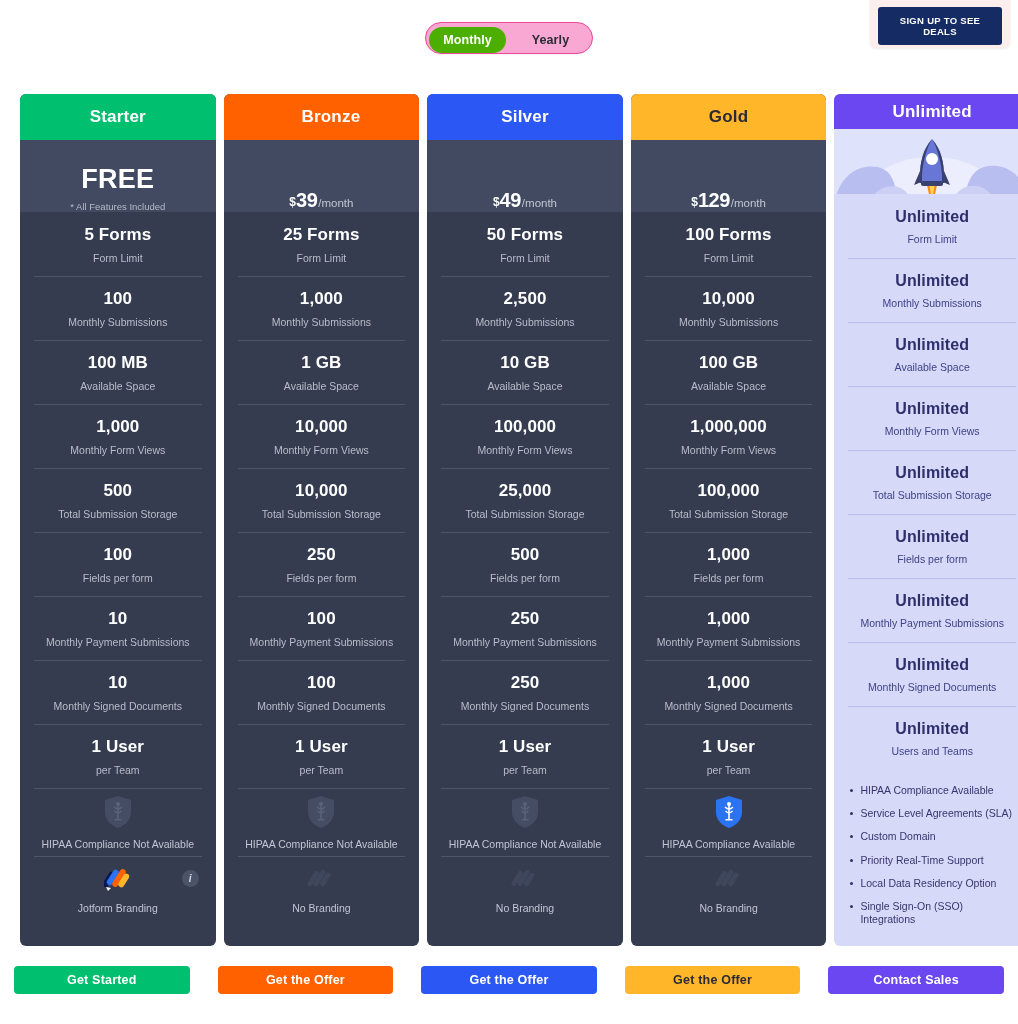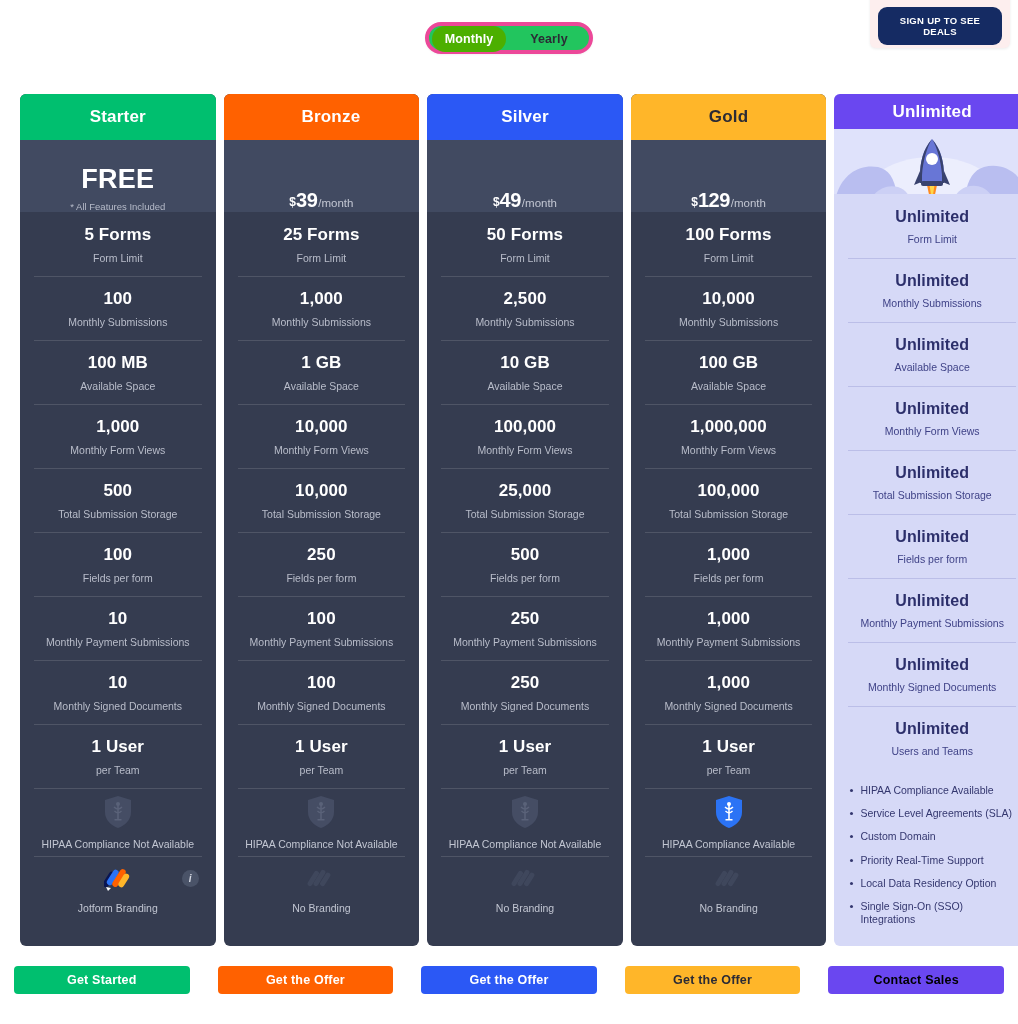--- a/index.html
+++ b/index.html
@@ -9,24 +9,24 @@
     font-family: "Liberation Sans", sans-serif;
     overflow: hidden;
   }
 
   
   .topbar { position: relative; height: 78px; }
 
   .toggle-wrap {
     position: absolute; left: 425px; top: 22px;
     width: 168px; height: 32px;
-    background: #22c55e;
-    border: 4px solid #ec4899;
+    background: #f9a8d4;
+    border: 1px solid #ec4899;
     border-radius: 16px;
-    display: flex; align-items: flex-start;
+    display: flex; align-items: flex-end;
     box-shadow: 0 1px 2px rgba(0,0,0,.05);
   }
   .toggle-opt {
     flex: 1; height: 26px; margin: 0 3px;
     display: flex; align-items: center; justify-content: center;
     font-size: 12.5px; font-weight: bold; color: #2b2b35;
     border-radius: 13px; cursor: pointer; letter-spacing: .1px;
   }
   .toggle-opt.active { background: #4caf00; color: #ffffff; }
 
@@ -40,21 +40,21 @@
     box-shadow: 0 1px 3px rgba(0,0,0,.08);
   }
   .deal-timer {
     font-size: 11px; font-weight: bold; color: #ff6100;
     letter-spacing: .2px; margin-bottom: 5px;
   }
   .deal-btn {
     display: block; width: 100%;
     background: #152b63; color: #fff;
     font-size: 9.5px; font-weight: bold; letter-spacing: .3px;
-    border: none; border-radius: 9px;
+    border: none; border-radius: 3px;
     padding: 8px 8px; cursor: pointer;
     font-family: "Liberation Sans", sans-serif;
   }
 
   
   .grid {
     position: absolute; left: 16px; top: 94px;
     width: 1018px;
     display: flex; gap: 0;
   }
@@ -535,14 +535,14 @@
         </div>
       </div>
     </div>
   </div>
 
 <div class="ctas" id="ctas">
     <div class="cta-cell"><button class="cta" style="background: rgb(0, 191, 111); color: rgb(255, 255, 255);">Get Started</button></div>
     <div class="cta-cell"><button class="cta" style="background: rgb(255, 97, 0); color: rgb(255, 255, 255);">Get the Offer</button></div>
     <div class="cta-cell"><button class="cta" style="background: rgb(43, 88, 245); color: rgb(255, 255, 255);">Get the Offer</button></div>
     <div class="cta-cell"><button class="cta" style="background: rgb(255, 182, 41); color: rgb(43, 43, 53);">Get the Offer</button></div>
-    <div class="cta-cell"><button class="cta" style="background: rgb(106, 71, 240); color: #000000;">Contact Sales</button></div>
+    <div class="cta-cell"><button class="cta" style="background: rgb(106, 71, 240); color: #ffffff;">Contact Sales</button></div>
   </div>
 
 </body></html>

